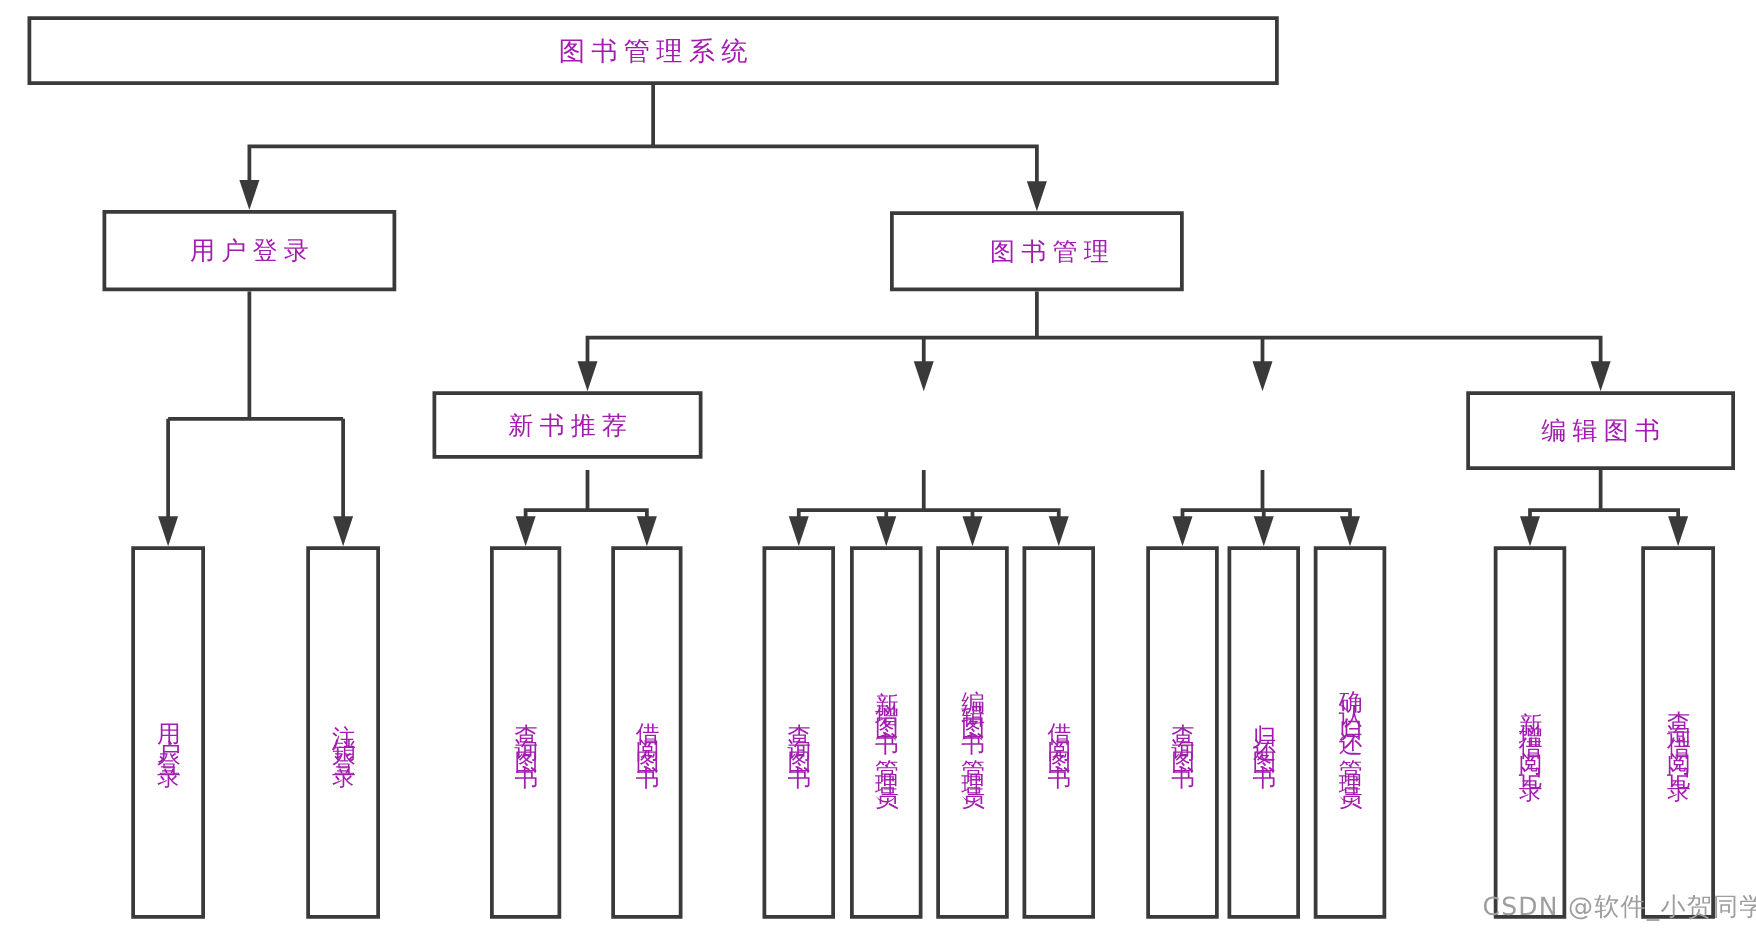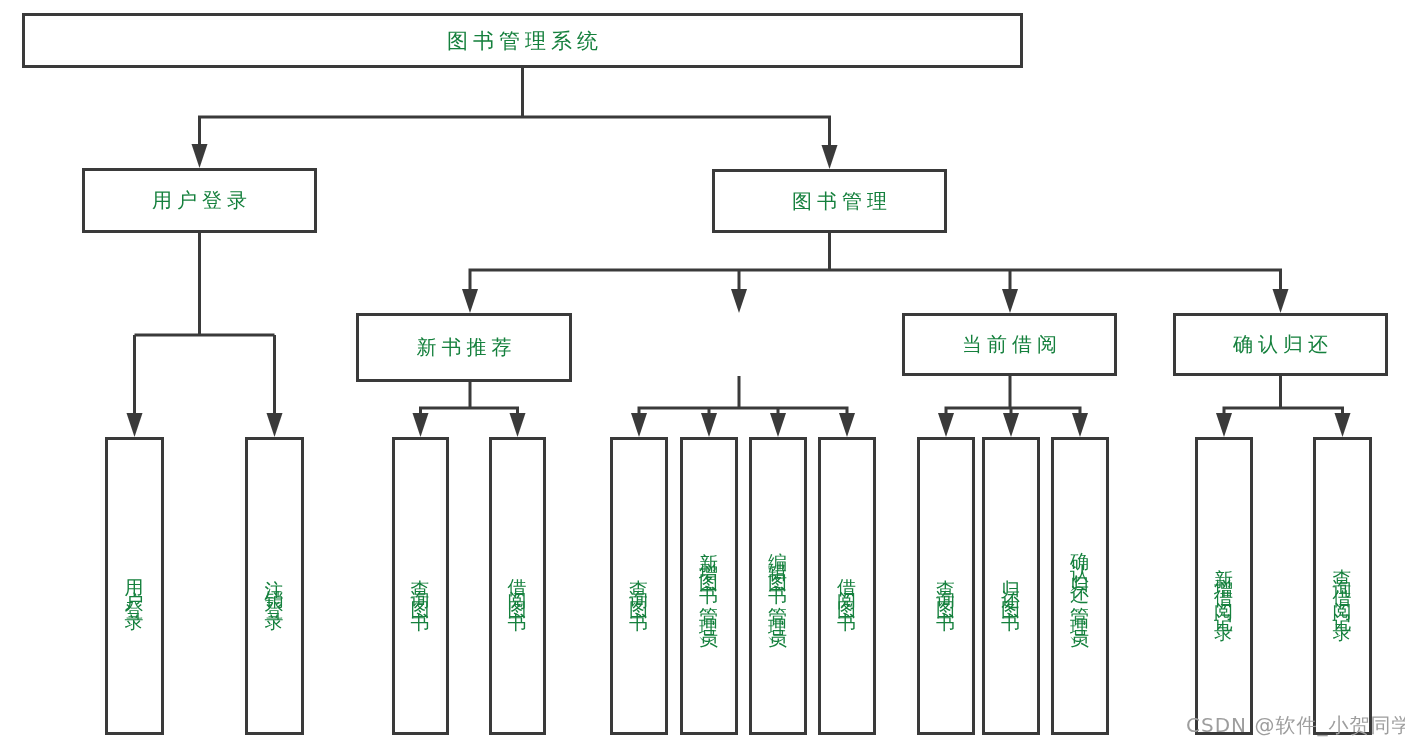--- a/index.html
+++ b/index.html
@@ -17,21 +17,21 @@
     width: 1405px; height: 747px;
   }
   .node {
     position: absolute;
     box-sizing: border-box;
     border: 3px solid #3a3a3a;
     background: #ffffff;
     display: flex;
     align-items: center;
     justify-content: center;
-    color: #15803d;
+    color: #a21caf;
   }
   .node.h {
     font-size: 20px;
     letter-spacing: 5px;
     text-indent: 5px;
     white-space: nowrap;
   }
   .node.title { font-size: 21px; }
   .node.v {
     writing-mode: vertical-rl;
@@ -100,23 +100,22 @@
       <polygon points="1216,413 1232,413 1224,437"></polygon>
       <polygon points="1334.5,413 1350.5,413 1342.5,437"></polygon>
     </g>
   </svg>
 
   <div class="node h title" style="left:22px; top:13px; width:1001px; height:55px;">图书管理系统</div>
 
   <div class="node h" style="left:82px; top:168px; width:235px; height:65px;">用户登录</div>
   <div class="node h" style="left:712px; top:169px; width:235px; height:64px;padding-left:20px;">图书管理</div>
 
-  <div class="node h" style="left:356px; top:313px; width:216px; height:69px;">新书推荐</div>
-  <div class="node h" style="left:902px; top:313px; width:215px; height:63px;">当前借阅</div>
-  <div class="node h" style="left:1173px; top:313px; width:215px; height:63px;">确认归还</div>
+  <div class="node h" style="left:346px; top:313px; width:216px; height:54px;">新书推荐</div>
+  <div class="node h" style="left:1173px; top:313px; width:215px; height:63px;">编辑图书</div>
 
   <div class="node v" style="left:105px; top:437px; width:59px; height:298px;">用户登录</div>
   <div class="node v" style="left:245px; top:437px; width:59px; height:298px;">注销登录</div>
 
   <div class="node v" style="left:392px; top:437px; width:57px; height:298px;">查询图书</div>
   <div class="node v" style="left:489px; top:437px; width:57px; height:298px;">借阅图书</div>
 
   <div class="node v" style="left:610px; top:437px; width:58px; height:298px;">查询图书</div>
   <div class="node v" style="left:680px; top:437px; width:58px; height:298px;">新增图书（管理员）</div>
   <div class="node v" style="left:749px; top:437px; width:58px; height:298px;">编辑图书（管理员）</div>

